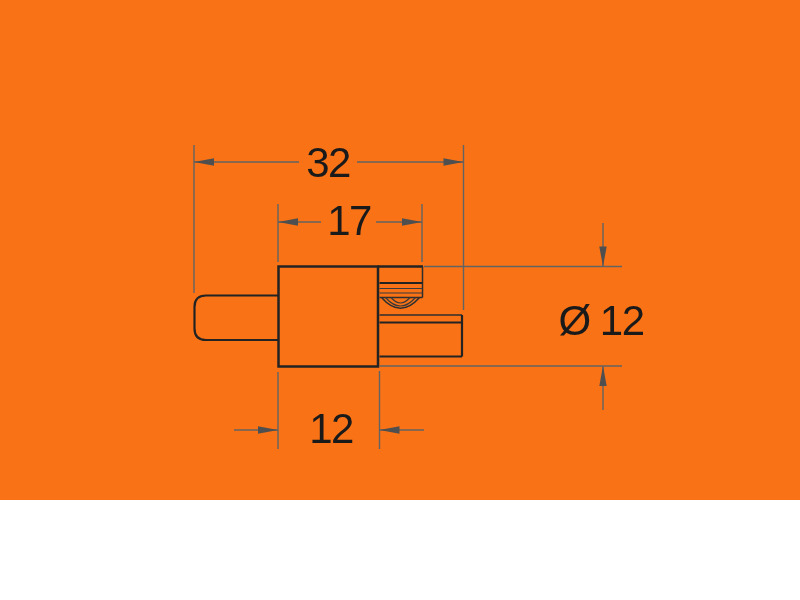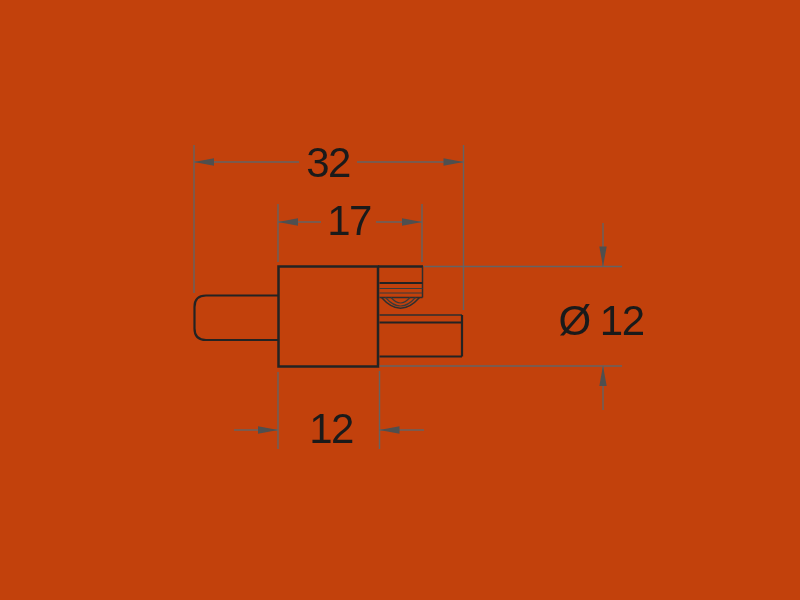--- a/index.html
+++ b/index.html
@@ -3,22 +3,22 @@
 <meta charset="utf-8">
 <style>
   html, body {
     margin: 0;
     padding: 0;
     background: #ffffff;
   }
   .canvas {
     position: relative;
     width: 800px;
-    height: 600px;
-    background: #c2410c;
+    height: 500px;
+    background: #f97316;
     overflow: hidden;
   }
   svg {
     display: block;
   }
   .dim-text {
     font-family: "Liberation Sans", "DejaVu Sans", sans-serif;
     font-size: 42px;
     letter-spacing: -1.5px;
     fill: #1a1a1a;

